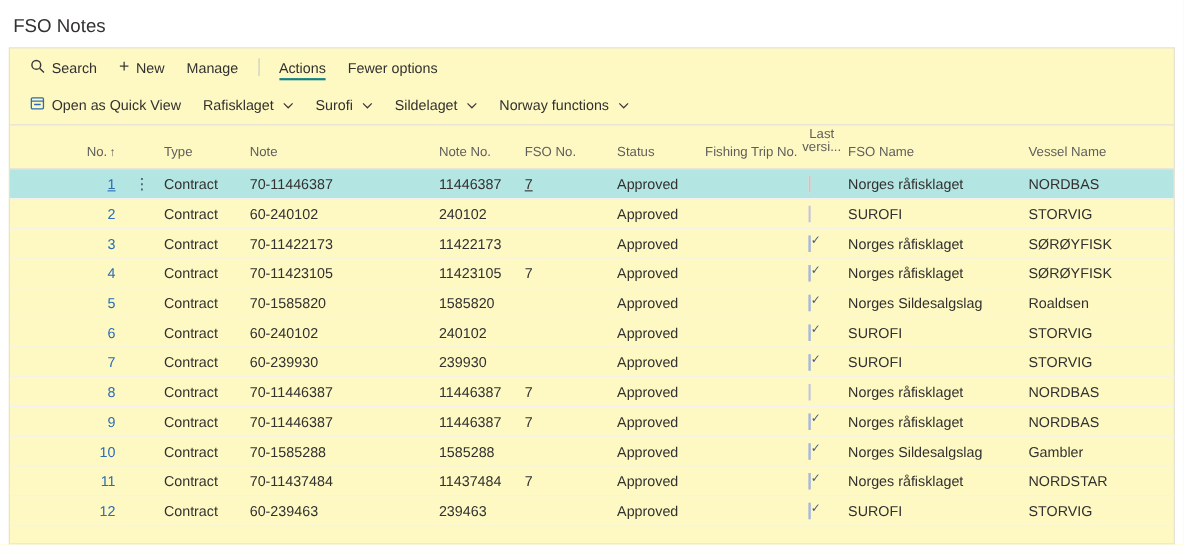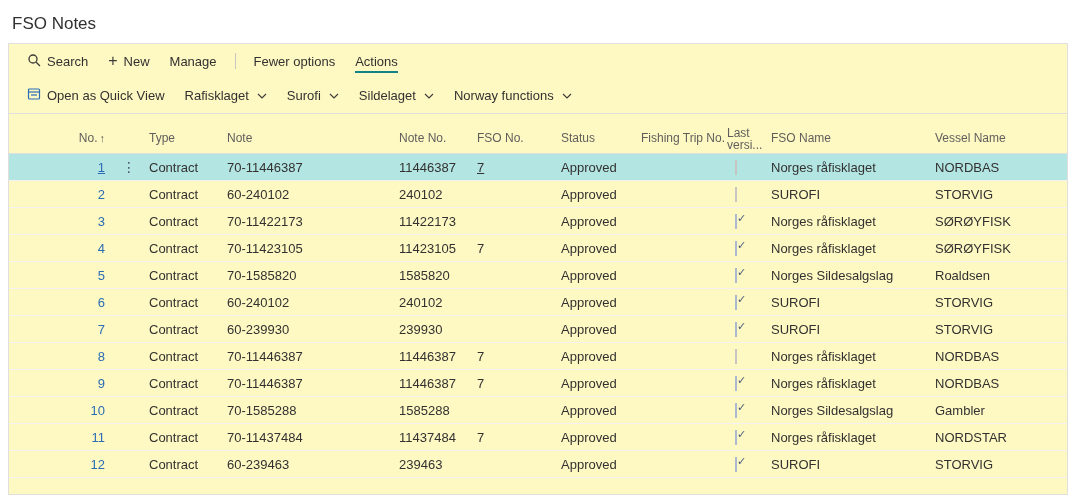--- a/index.html
+++ b/index.html
@@ -56,21 +56,21 @@
   }
   .thead {
     height: 40px;
     align-items: end;
     font-size: 12px;
     color: #605e5c;
     border-bottom: 1px solid #e1dfdd;
   }
   .th { padding: 0 2px 8px 2px; white-space: nowrap; overflow: hidden; }
   .th-no { text-align: right; padding-right: 6px; }
-  .th-last { white-space: normal; line-height: 12px; overflow: visible; padding-bottom: 2px; }
+  .th-last { white-space: normal; line-height: 12px; overflow: visible; padding-bottom: 14px; text-align: center; }
   .sort { font-size: 11px; margin-left: 2px; color: #605e5c; }
   .row {
     height: 27px;
     align-items: center;
     font-size: 13px;
     border-bottom: 1px solid #f3f2f1;
     cursor: pointer;
   }
   .row.selected { background: #b3e6e3; }
   .cell { padding: 0 2px; white-space: nowrap; overflow: hidden; }
@@ -115,25 +115,25 @@
       <span>Search</span>
     </div>
     <div class="cmd-item">
       <span class="plus-glyph">+</span>
       <span>New</span>
     </div>
     <div class="cmd-item">
       <span>Manage</span>
     </div>
     <div class="cmd-divider"></div>
-    <div class="cmd-item">
-      <span>Fewer options</span>
-    </div>
     <div class="cmd-item active">
       <span>Actions</span>
+    </div>
+    <div class="cmd-item">
+      <span>Fewer options</span>
     </div>
   </div>
 
   <div class="cmdbar cmdbar2">
     <div class="cmd-item">
       <span class="icon">
         <svg width="14" height="14" viewBox="0 0 14 14">
             <rect x="1.5" y="2" width="11" height="10" rx="1" fill="none" stroke="#2b6cb5" stroke-width="1.2"></rect>
             <line x1="1.5" y1="5" x2="12.5" y2="5" stroke="#2b6cb5" stroke-width="1.2"></line>
             <line x1="4" y1="8" x2="10" y2="8" stroke="#2b6cb5" stroke-width="1.2"></line>

